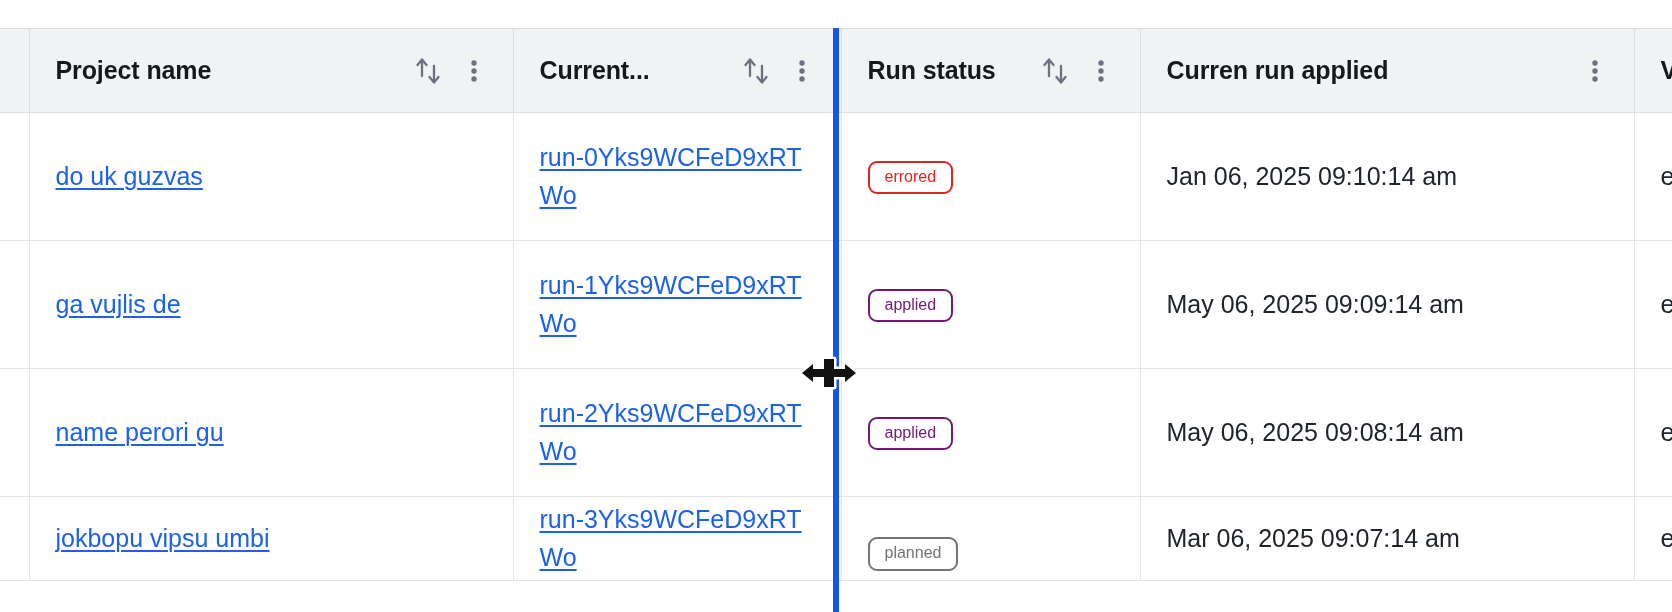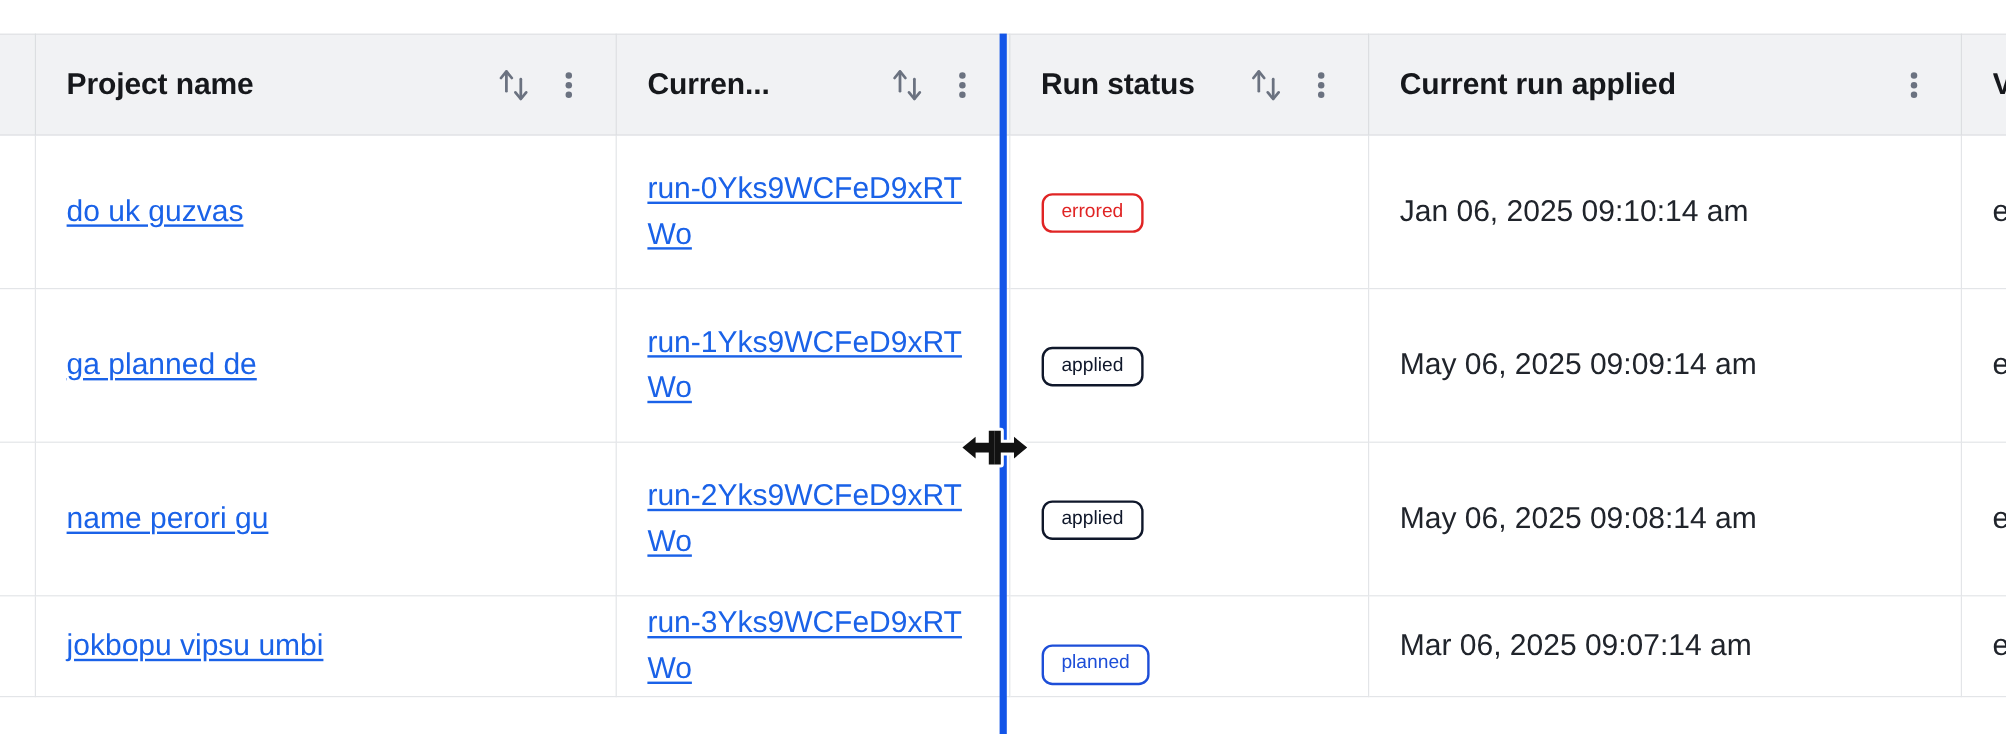--- a/index.html
+++ b/index.html
@@ -133,22 +133,22 @@
     display: inline-block;
     border: 2px solid currentColor;
     border-radius: 9px;
     padding: 6px 15px 7px;
     font-size: 16px;
     line-height: 1.05;
     background: transparent;
     cursor: default;
   }
   .badge-errored { color: #e02424; }
-  .badge-applied { color: #0f172a; }
-  .badge-planned { color: #1d4ed8; margin-top: 31px; }
+  .badge-applied { color: #701a75; }
+  .badge-planned { color: #737373; margin-top: 31px; }
 
   
   .resize-guide {
     position: absolute;
     top: 28px;
     left: 833px;
     width: 6px;
     height: 584px;
     background: #1355e8;
     z-index: 40;
@@ -201,21 +201,21 @@
                 <circle cx="13" cy="9" r="2.7"></circle>
                   <circle cx="13" cy="17" r="2.7"></circle>
                   <circle cx="13" cy="25" r="2.7"></circle>
               </g>
             </svg>
           </div>
         </th>
 
         <th>
           <div class="head-inner">
-            <span class="head-label">Curren...</span>
+            <span class="head-label">Current...</span>
             <span class="head-spacer"></span>
             <svg class="sort-icon" viewBox="0 0 30 34">
               <g stroke="#6b7280" stroke-width="2.3" fill="none" stroke-linecap="round" stroke-linejoin="round">
                 <path d="M9 22 V6"></path>
                   <path d="M4.5 11 L9 5.5 L13.5 11"></path>
                 <path d="M21 12 V28"></path>
                   <path d="M16.5 23 L21 28.5 L25.5 23"></path>
               </g>
             </svg>
             <svg class="kebab-icon" viewBox="0 0 26 34">
@@ -245,21 +245,21 @@
                 <circle cx="13" cy="9" r="2.7"></circle>
                   <circle cx="13" cy="17" r="2.7"></circle>
                   <circle cx="13" cy="25" r="2.7"></circle>
               </g>
             </svg>
           </div>
         </th>
 
         <th>
           <div class="head-inner">
-            <span class="head-label">Current run applied</span>
+            <span class="head-label">Curren run applied</span>
             <span class="head-spacer"></span>
             <svg class="kebab-icon" viewBox="0 0 26 34">
               <g fill="#6b7280">
                 <circle cx="13" cy="9" r="2.7"></circle>
                   <circle cx="13" cy="17" r="2.7"></circle>
                   <circle cx="13" cy="25" r="2.7"></circle>
               </g>
             </svg>
           </div>
         </th>
@@ -289,21 +289,21 @@
           <span class="cell-date">Jan 06, 2025 09:10:14 am</span>
         </td>
         <td>
           <span class="cell-date">e</span>
         </td>
       </tr>
 
       <tr>
         <td class="gutter-cell"></td>
         <td>
-          <a class="cell-link">ga planned de</a>
+          <a class="cell-link">ga vujlis de</a>
         </td>
         <td>
           <a class="cell-link run-link">run-1Yks9WCFeD9xRTWo</a>
         </td>
         <td>
           <span class="badge badge-applied">applied</span>
         </td>
         <td>
           <span class="cell-date">May 06, 2025 09:09:14 am</span>
         </td>

